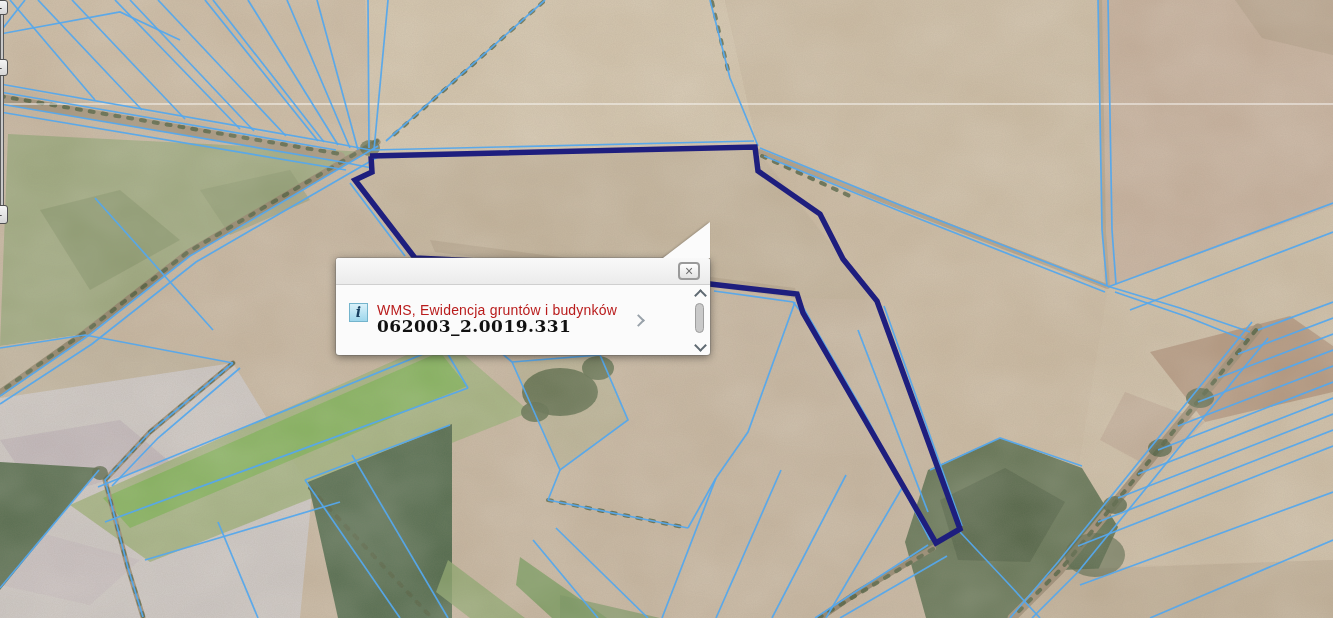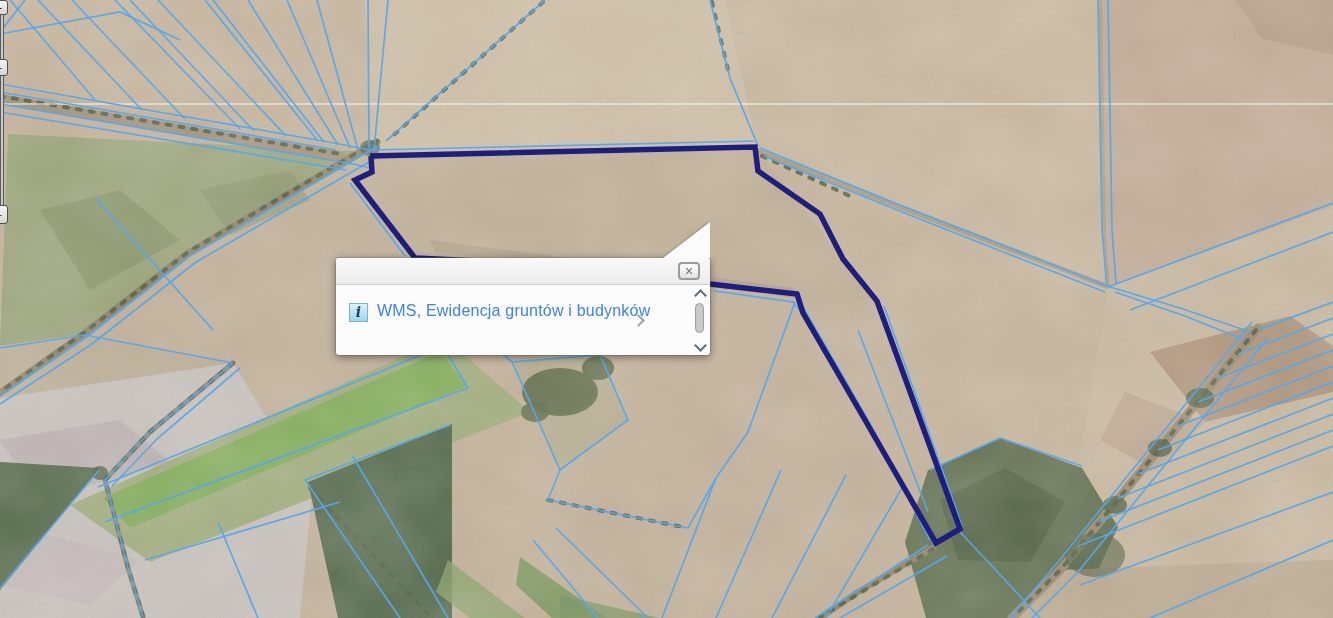--- a/index.html
+++ b/index.html
@@ -36,21 +36,21 @@
   .popup-body{position:relative;height:70px;}
   .result-row{position:absolute;left:0;top:0;right:20px;bottom:0;cursor:pointer;}
   .info-icon{
     position:absolute;left:13px;top:18px;width:19px;height:19px;
     background:linear-gradient(#d9f1fa,#9ed7ec);
     border:1px solid #74b4cc;box-sizing:border-box;
     color:#173f5f;text-align:center;font:italic bold 14px/17px "DejaVu Serif", serif;
   }
   .result-label{
     position:absolute;left:41px;top:17px;
-    font-size:16px;color:#3b82f6;letter-spacing:.2px;white-space:nowrap;
+    font-size:14px;color:#b91c1c;letter-spacing:.2px;white-space:nowrap;
   }
   .result-id{
     position:absolute;left:41px;top:31px;
     font-family:"DejaVu Serif", serif;font-weight:bold;font-size:17px;color:#111;
     letter-spacing:.5px;white-space:nowrap;
   }
   .chev{display:inline-block;width:7px;height:7px;border-top:2px solid #5f6a72;border-right:2px solid #5f6a72;}
   .chev-right{position:absolute;right:47px;top:31px;transform:rotate(45deg);border-color:#99a2aa;}
   
   .popup-scroll{position:absolute;right:3px;top:3px;width:15px;height:64px;}
@@ -256,20 +256,21 @@
     <div class="popup-callout"></div>
 
     <div class="popup-header">
       <button class="popup-close">×</button>
     </div>
 
     <div class="popup-body">
       <div class="result-row">
         <span class="info-icon">i</span>
         <div class="result-label">WMS, Ewidencja gruntów i budynków</div>
+        <div class="result-id">062003_2.0019.331</div>
         <span class="chev chev-right"></span>
       </div>
 
       <div class="popup-scroll">
         <span class="chev scroll-up"></span>
         <span class="scroll-thumb"></span>
         <span class="chev scroll-down"></span>
       </div>
     </div>
   </div>

